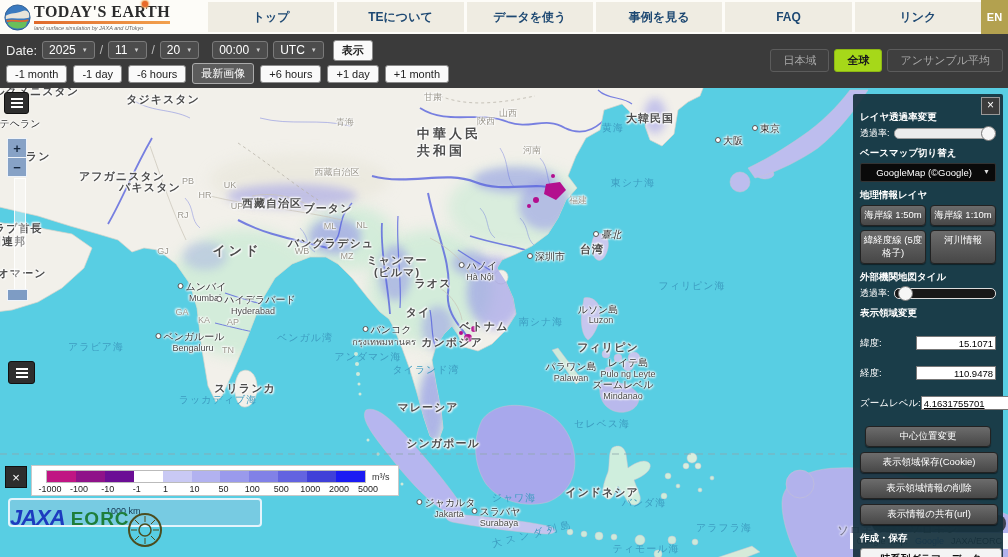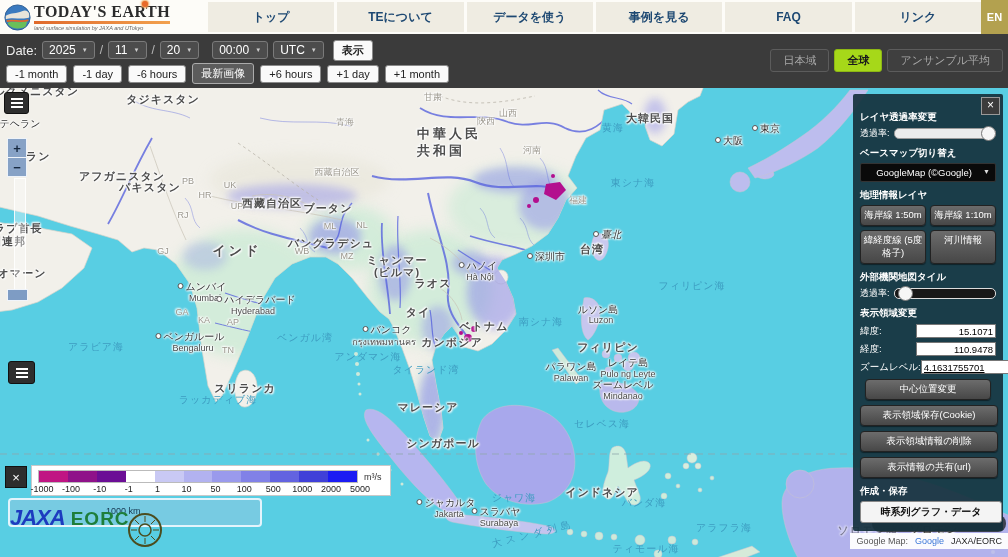--- a/index.html
+++ b/index.html
@@ -77,21 +77,21 @@
   .scalebox span{font-size:9px;color:#15364f;margin:1px 0 0 96px;display:inline-block;}
   .logos{position:absolute;left:10px;top:417px;display:flex;align-items:baseline;gap:6px;z-index:4;}
   .jaxa{font-style:italic;font-weight:bold;font-size:22px;color:#1d3bbf;letter-spacing:-1px;}
   .eorc{font-weight:bold;font-size:19px;color:#1e7e3a;letter-spacing:1px;}
   .seal{position:absolute;left:127px;top:424px;z-index:4;}
 
   
   .legend{position:absolute;left:5px;top:377px;display:flex;gap:4px;align-items:flex-start;z-index:6;}
   .legend-close{width:20px;height:20px;background:#2d2d2d;border:1px solid #111;color:#fff;
                 display:flex;align-items:center;justify-content:center;font-size:13px;cursor:pointer;margin-top:1px;}
-  .legend-panel{background:#fff;border:1px solid #c9c9c9;padding:4px 8px 1px 6px;}
+  .legend-panel{background:#fff;border:1px solid #c9c9c9;padding:4px 8px 1px 14px;}
   .legend-striprow{display:flex;align-items:center;}
   .legend-strip{display:flex;height:11px;width:318px;border:1px solid #bbb;}
   .seg{flex:1;}
   .legend-unit{font-size:9px;color:#333;margin-left:6px;}
   .legend-ticks{position:relative;height:11px;width:330px;font-size:9px;color:#222;}
   .legend-ticks span{position:absolute;transform:translateX(-50%);top:1px;}
 
   
   .attr{position:absolute;right:0;top:445px;height:16px;background:rgba(255,255,255,.95);
         display:flex;align-items:center;gap:7px;padding:0 6px;font-size:9px;color:#555;z-index:7;}
@@ -113,21 +113,21 @@
   .pslider.light{background:#ececec;border:1px solid #999;}
   .pslider.dark{background:#181818;border:1px solid #ddd;}
   .knob{position:absolute;top:-3px;width:13px;height:13px;border-radius:50%;background:#f6f6f6;border:1px solid #777;}
   .knob.r{right:-1px;} .knob.l{left:3px;}
   .pselect{background:#0a0a0a;border:1px solid #333;border-radius:2px;color:#fff;font-size:9.5px;
            padding:3px 12px 3px 4px;text-align:center;position:relative;cursor:pointer;}
   .pselect .caret{position:absolute;right:5px;top:4px;font-size:7px;color:#ddd;}
   .pbtn{background:linear-gradient(#6c6c6c,#474747);border:1px solid #222;border-radius:4px;color:#fff;
         font-size:9.5px;text-align:center;padding:3px 2px;cursor:pointer;box-shadow:0 1px 1px rgba(0,0,0,.45);}
   .geo-grid{display:grid;grid-template-columns:1fr 1fr;gap:4px;margin:2px 0;}
-  .inrow{display:flex;align-items:flex-end;justify-content:space-between;margin:4px 0;}
+  .inrow{display:flex;align-items:flex-end;justify-content:space-between;margin:16px 0;}
   .inrow label{font-size:9.5px;white-space:nowrap;}
   .inrow input{width:80px;height:14px;border:1px solid #777;font-size:9.5px;text-align:right;
                padding:0 2px;box-sizing:border-box;font-family:"Liberation Sans","DejaVu Sans",sans-serif;}
   .inrow input.lft{text-align:left;width:102px;text-decoration:underline;}
   .pbtn.wide{display:block;margin:5px auto 3px;width:120px;}
   .pbtn.row3{display:block;margin:5px auto;width:132px;}
   .white-btn{background:#f4f4f4;color:#111;font-weight:bold;border:1px solid #888;border-radius:3px;
              font-size:10px;padding:3px 4px;text-align:center;width:132px;margin:2px auto 0;cursor:pointer;}
 </style>
 </head>

